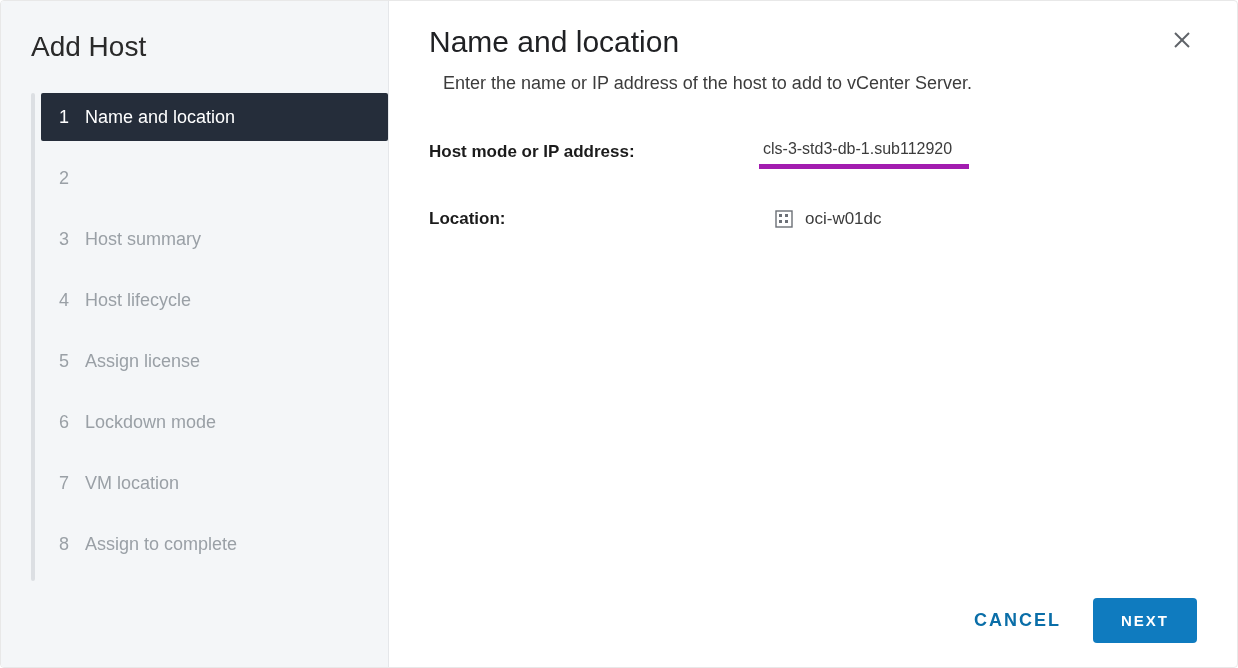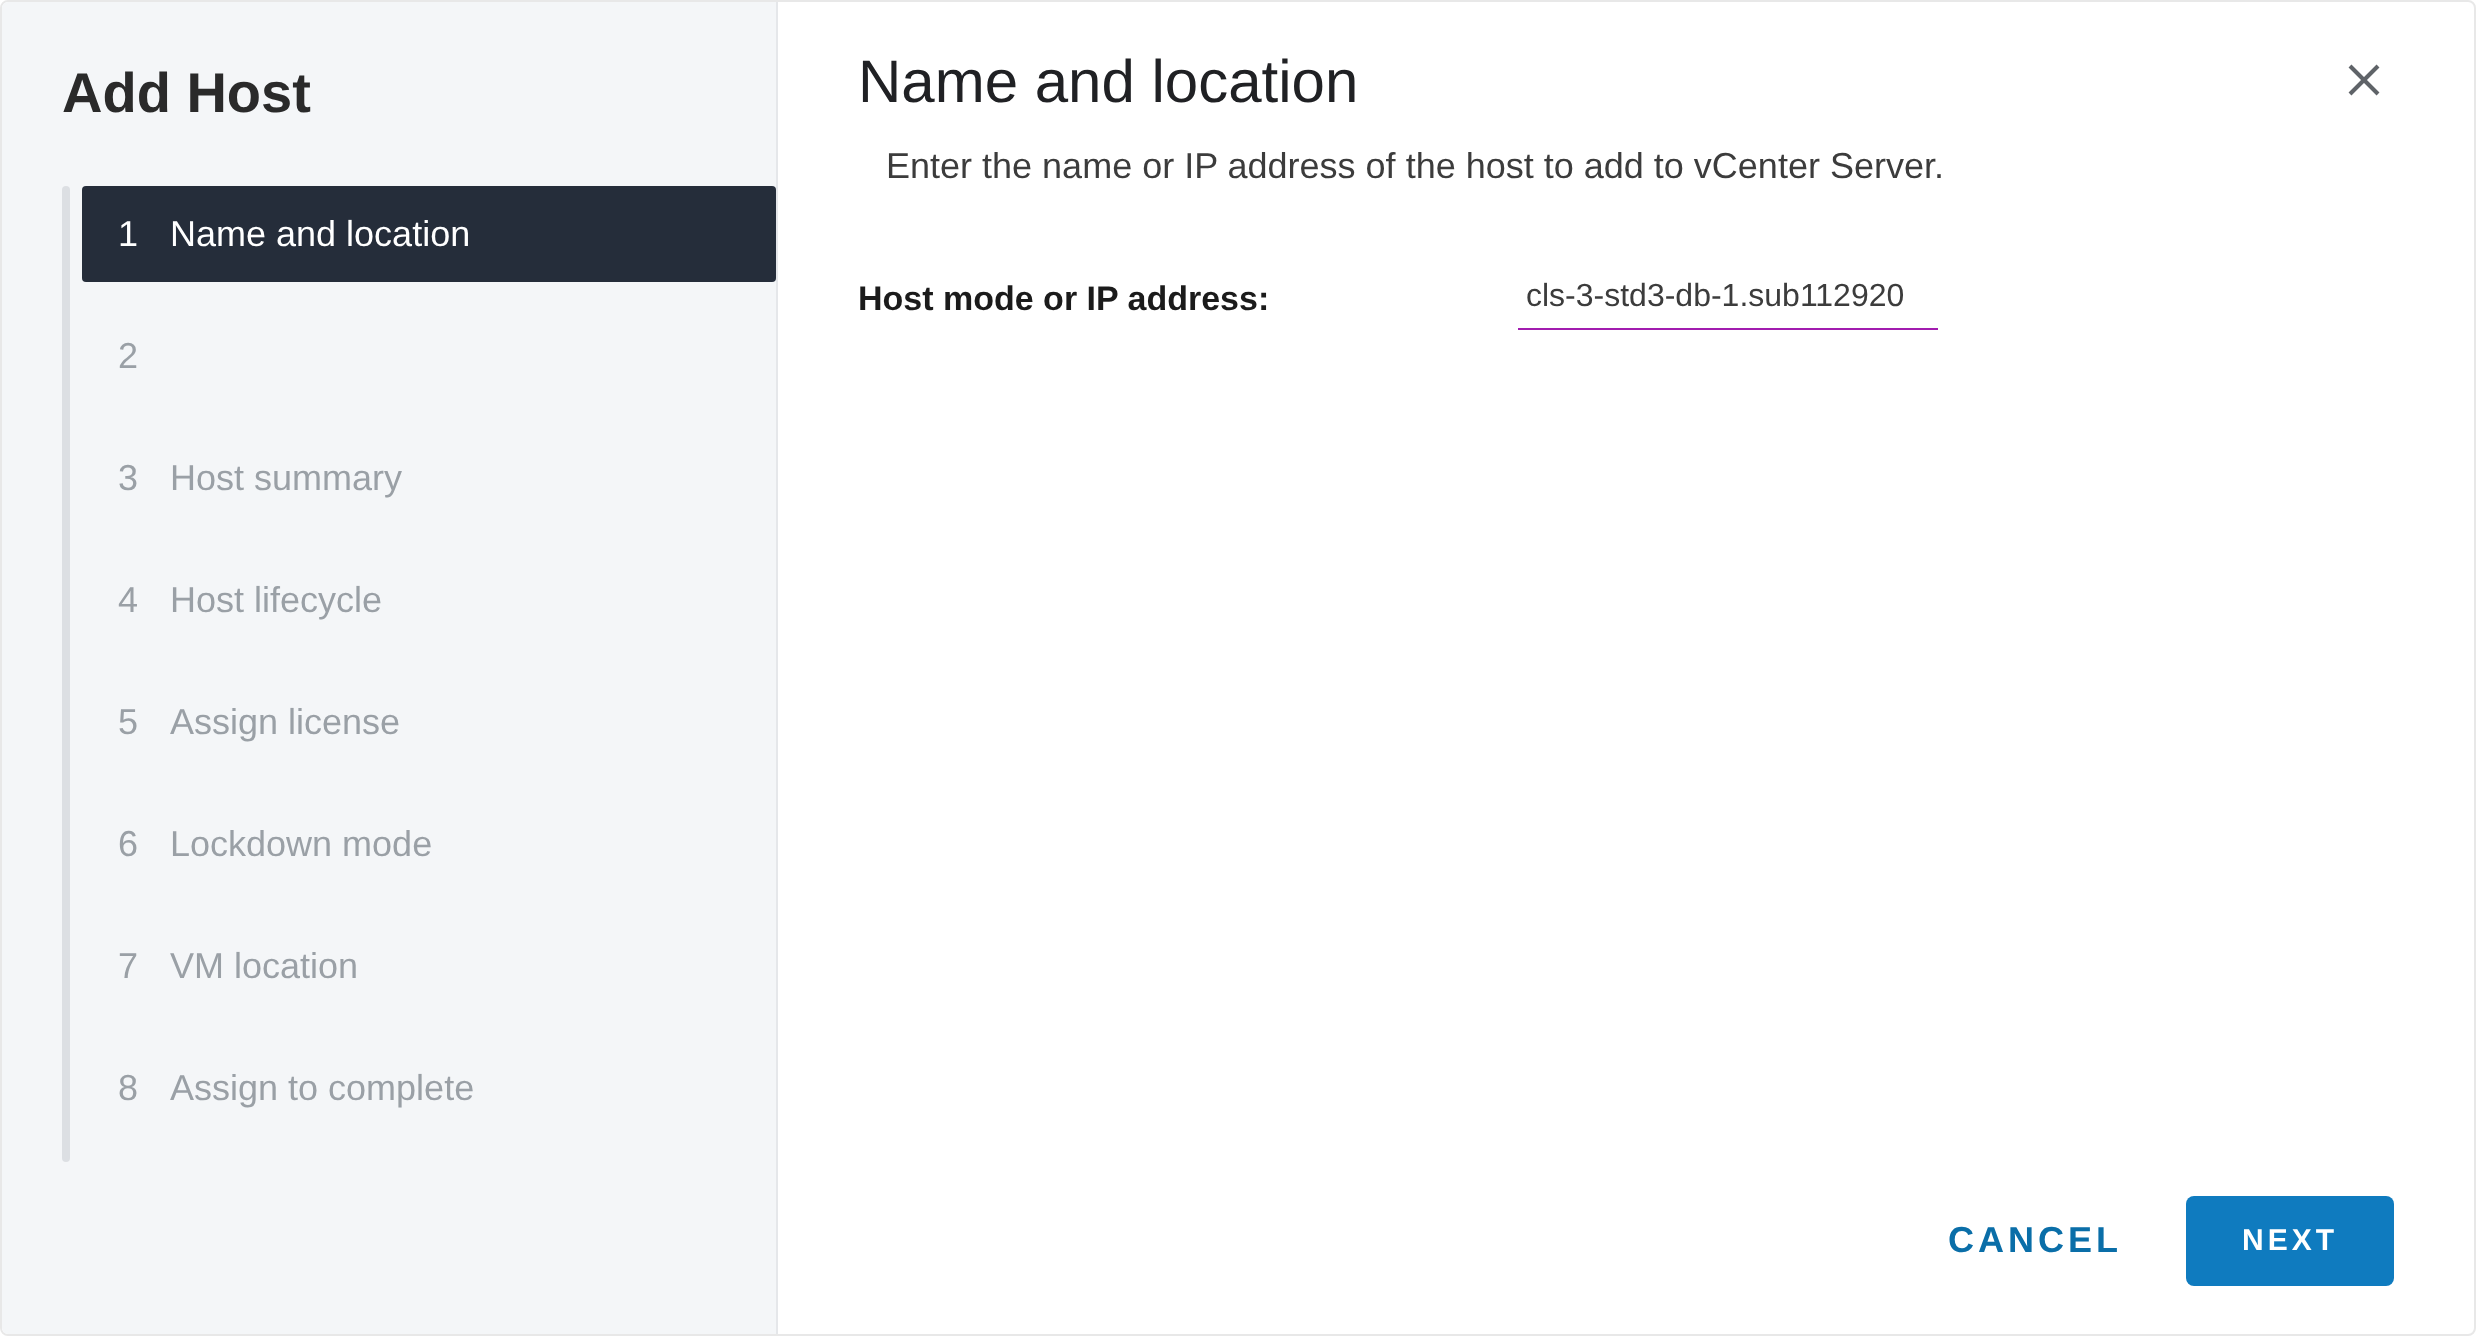--- a/index.html
+++ b/index.html
@@ -15,21 +15,21 @@
   .sidebar {
     width: 388px;
     background: #f4f6f8;
     border-right: 1px solid #e5e7ea;
     padding-top: 24px;
     display: flex;
     flex-direction: column;
   }
   .sidebar-title {
     font-size: 28px;
-    font-weight: 700;
+    font-weight: 400;
     color: #2a2a2a;
     padding: 6px 0 30px 30px;
   }
   .steps {
     position: relative;
     margin-left: 30px;
   }
   .steps-rail {
     position: absolute;
     left: 0;
@@ -102,21 +102,21 @@
     width: 330px;
     font-size: 17px;
     font-weight: 600;
     color: #1b1b1b;
   }
   .text-input {
     width: 210px;
     font-size: 16px;
     padding: 6px 4px;
     border: none;
-    border-bottom: 1px solid #a21caf;
+    border-bottom: 5px solid #a21caf;
     background: transparent;
     color: #3c3c3c;
     outline: none;
     text-overflow: ellipsis;
   }
   .loc-value {
     display: flex;
     align-items: center;
     gap: 12px;
     font-size: 17px;
@@ -209,20 +209,35 @@
         </svg>
       </button>
     </div>
     <p class="content-sub">Enter the name or IP address of the host to add to vCenter Server.</p>
 
     <div class="form-row">
       <label class="form-label">Host mode or IP address:</label>
       <input class="text-input" type="text" value="cls-3-std3-db-1.sub112920" style="">
     </div>
 
+    <div class="form-row">
+      <label class="form-label">Location:</label>
+      <div class="loc-value">
+        <span class="dc-icon">
+          <svg width="18" height="18" viewBox="0 0 18 18">
+            <rect x="1" y="1" width="16" height="16" fill="none" stroke="#6b6f76" stroke-width="1.4"></rect>
+            <rect x="4" y="4" width="3" height="3" fill="#6b6f76"></rect>
+            <rect x="10" y="4" width="3" height="3" fill="#6b6f76"></rect>
+            <rect x="4" y="10" width="3" height="3" fill="#6b6f76"></rect>
+            <rect x="10" y="10" width="3" height="3" fill="#6b6f76"></rect>
+          </svg>
+        </span>
+        <span>oci-w01dc</span>
+      </div>
+    </div>
 
     <div class="footer">
       <button class="btn-cancel">CANCEL</button>
       <button class="btn-next">NEXT</button>
     </div>
   </main>
 
 </div>
 
 </body></html>

